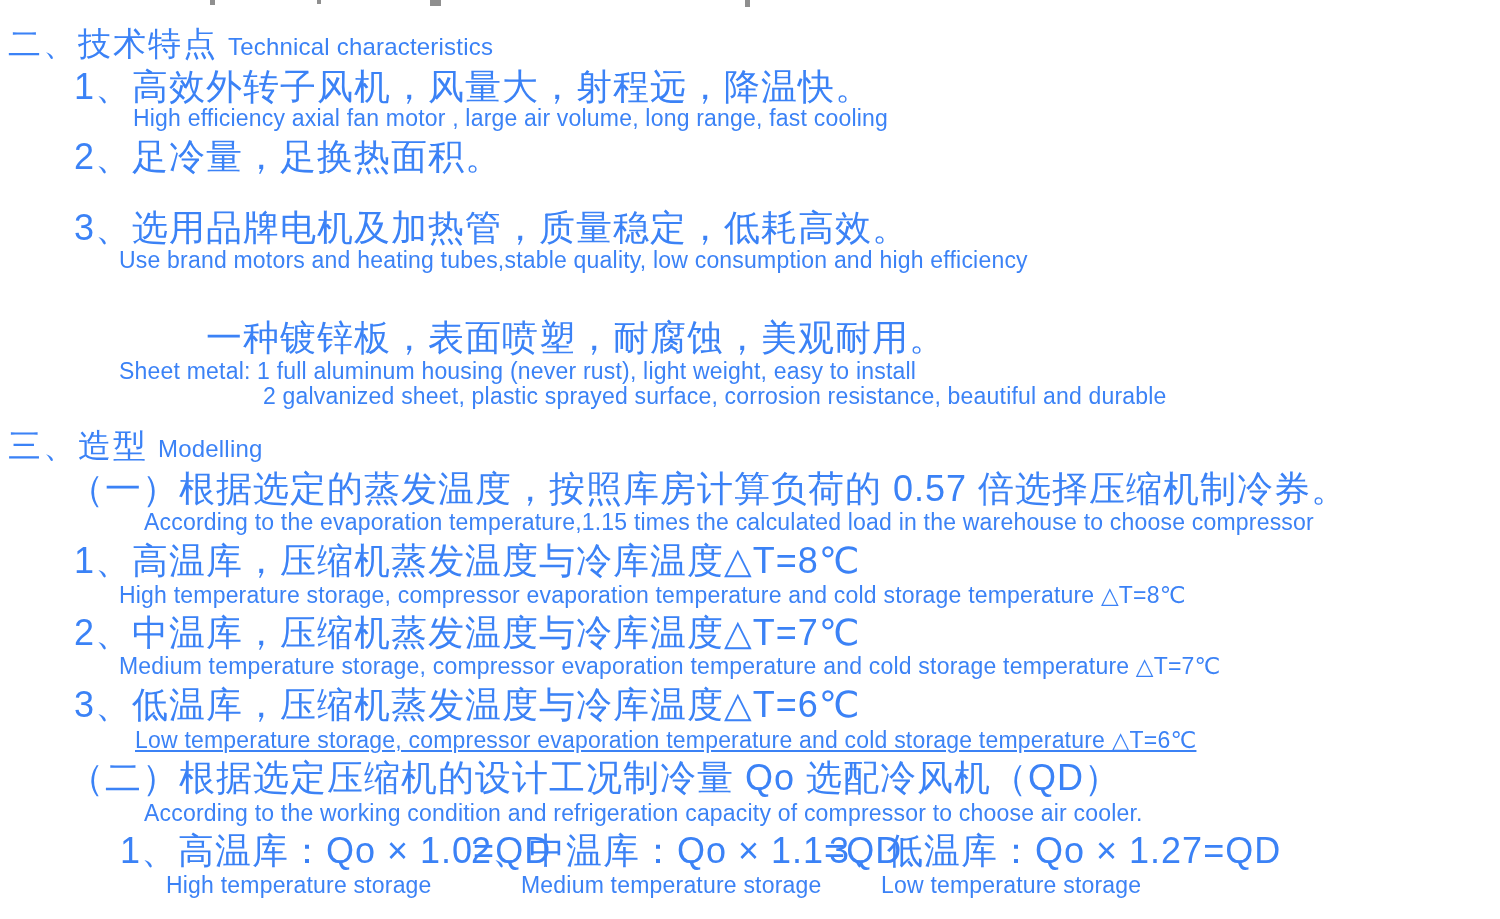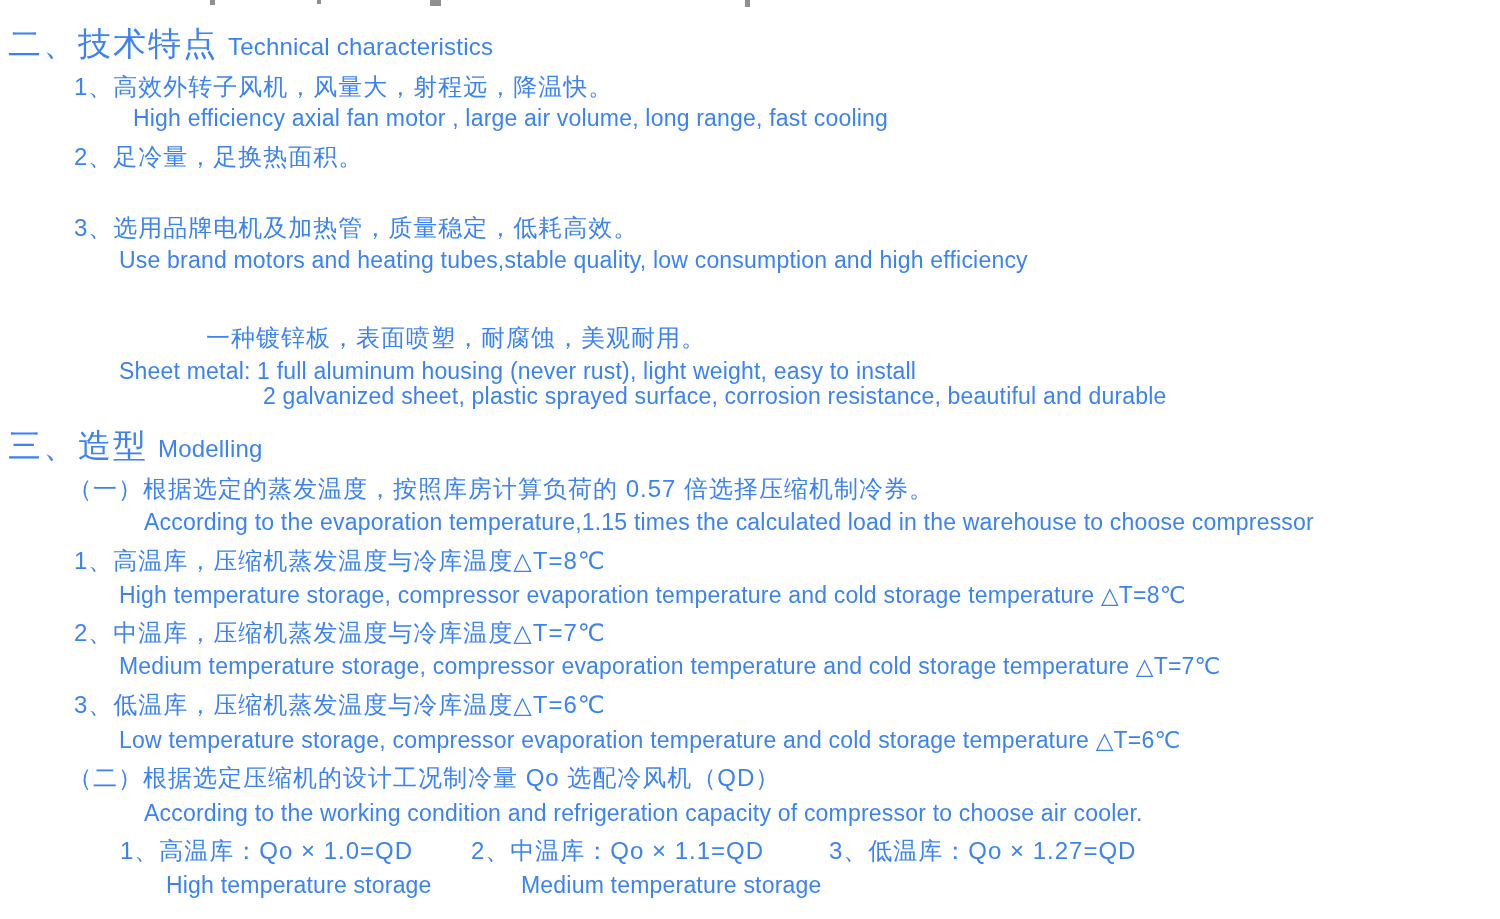--- a/index.html
+++ b/index.html
@@ -14,21 +14,21 @@
     background: #ffffff;
     color: #3b82f6;
     font-family: "Liberation Sans", "DejaVu Sans", sans-serif;
     overflow: hidden;
   }
   .line {
     position: absolute;
     white-space: nowrap;
   }
   .zh {
-    font-size: 24px;
+    font-size: 36px;
     line-height: 34px;
     letter-spacing: 1px;
     text-align: right;
   }
   .en {
     font-size: 23px;
     line-height: 28px;
     letter-spacing: 0.2px;
   }
   .heading-row {
@@ -99,29 +99,30 @@
   <div class="line zh" style="left:68px;  top:472px;">（一）根据选定的蒸发温度，按照库房计算负荷的 0.57 倍选择压缩机制冷券。</div>
   <div class="line en" style="left:144px; top:508px;">According to the evaporation temperature,1.15 times the calculated load in the warehouse to choose compressor</div>
 
   <div class="line zh" style="left:74px;  top:544px;">1、高温库，压缩机蒸发温度与冷库温度△T=8℃</div>
   <div class="line en" style="left:119px; top:581px;">High temperature storage, compressor evaporation temperature and cold storage temperature △T=8℃</div>
 
   <div class="line zh" style="left:74px;  top:616px;">2、中温库，压缩机蒸发温度与冷库温度△T=7℃</div>
   <div class="line en" style="left:119px; top:652px;">Medium temperature storage, compressor evaporation temperature and cold storage temperature △T=7℃</div>
 
   <div class="line zh" style="left:74px;  top:688px;">3、低温库，压缩机蒸发温度与冷库温度△T=6℃</div>
-  <div class="line en" style="left:119px; top:726px;">Low temperature storage, compressor evaporation temperature and cold storage temperature △T=6℃</div>
+  <div class="line en" style="left:135px; top:726px;text-decoration:underline;">Low temperature storage, compressor evaporation temperature and cold storage temperature △T=6℃</div>
 
   <div class="line zh" style="left:68px;  top:761px;">（二）根据选定压缩机的设计工况制冷量 Qo 选配冷风机（QD）</div>
   <div class="line en" style="left:144px; top:799px;">According to the working condition and refrigeration capacity of compressor to choose air cooler.</div>
 
   <div class="row" style="top:834px;">
     <span class="abs zh" style="left:74px;">1、高温库：Qo × 1.0=QD</span>
     <span class="abs zh" style="left:425px;">2、中温库：Qo × 1.1=QD</span>
     <span class="abs zh" style="left:783px;">3、低温库：Qo × 1.27=QD</span>
   </div>
 
   <div class="row" style="top:871px;">
     <span class="abs en" style="left:120px;">High temperature storage</span>
     <span class="abs en" style="left:475px;">Medium temperature storage</span>
+    <span class="abs en" style="left:835px;">Low temperature storage</span>
   </div>
 
 </div>
 
 </body></html>

